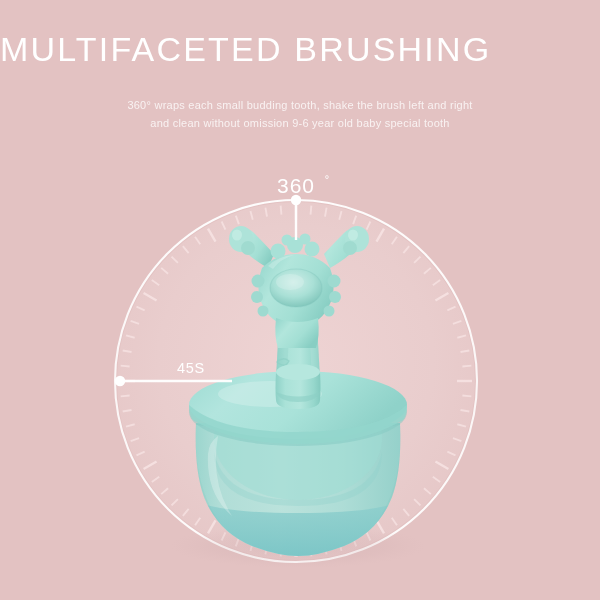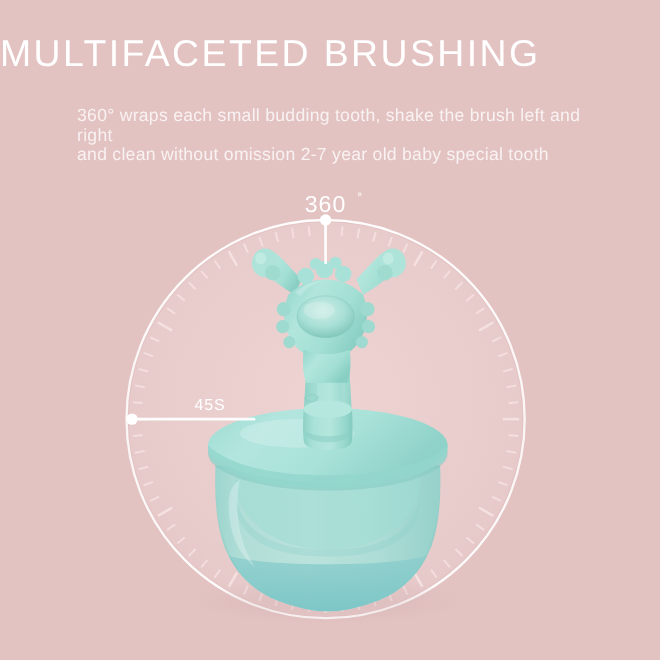--- a/index.html
+++ b/index.html
@@ -38,22 +38,23 @@
     font-family: "Liberation Sans", sans-serif;
     white-space: nowrap;
     line-height: 1;
   }
 
   .subtitle {
     position: absolute;
     left: 70px;
     top: 97px;
     width: 460px;
+    text-align: center;
     color: rgba(255,255,255,0.78);
-    font-size: 16px;
+    font-size: 11px;
     font-weight: 400;
     line-height: 17.5px;
     letter-spacing: 0.25px;
     font-family: "Liberation Sans", sans-serif;
   }
   .subtitle .ln { display: block; }
 
   
   .layer {
     position: absolute;
@@ -350,16 +351,16 @@
     <text class="cap-label cap-360" x="296" y="193" text-anchor="middle">360</text>
     <text class="cap-label cap-deg" x="327" y="183" text-anchor="middle">°</text>
 
     <text class="cap-label cap-45s" x="191" y="373" text-anchor="middle">45S</text>
   </svg>
 
   <div class="title">MULTIFACETED BRUSHING</div>
 
   <div class="subtitle">
     <span class="ln">360° wraps each small budding tooth, shake the brush left and right</span>
-    <span class="ln">and clean without omission 2-7 year old baby special tooth</span>
+    <span class="ln">and clean without omission 9-6 year old baby special tooth</span>
   </div>
 
 </div>
 
 </body></html>

